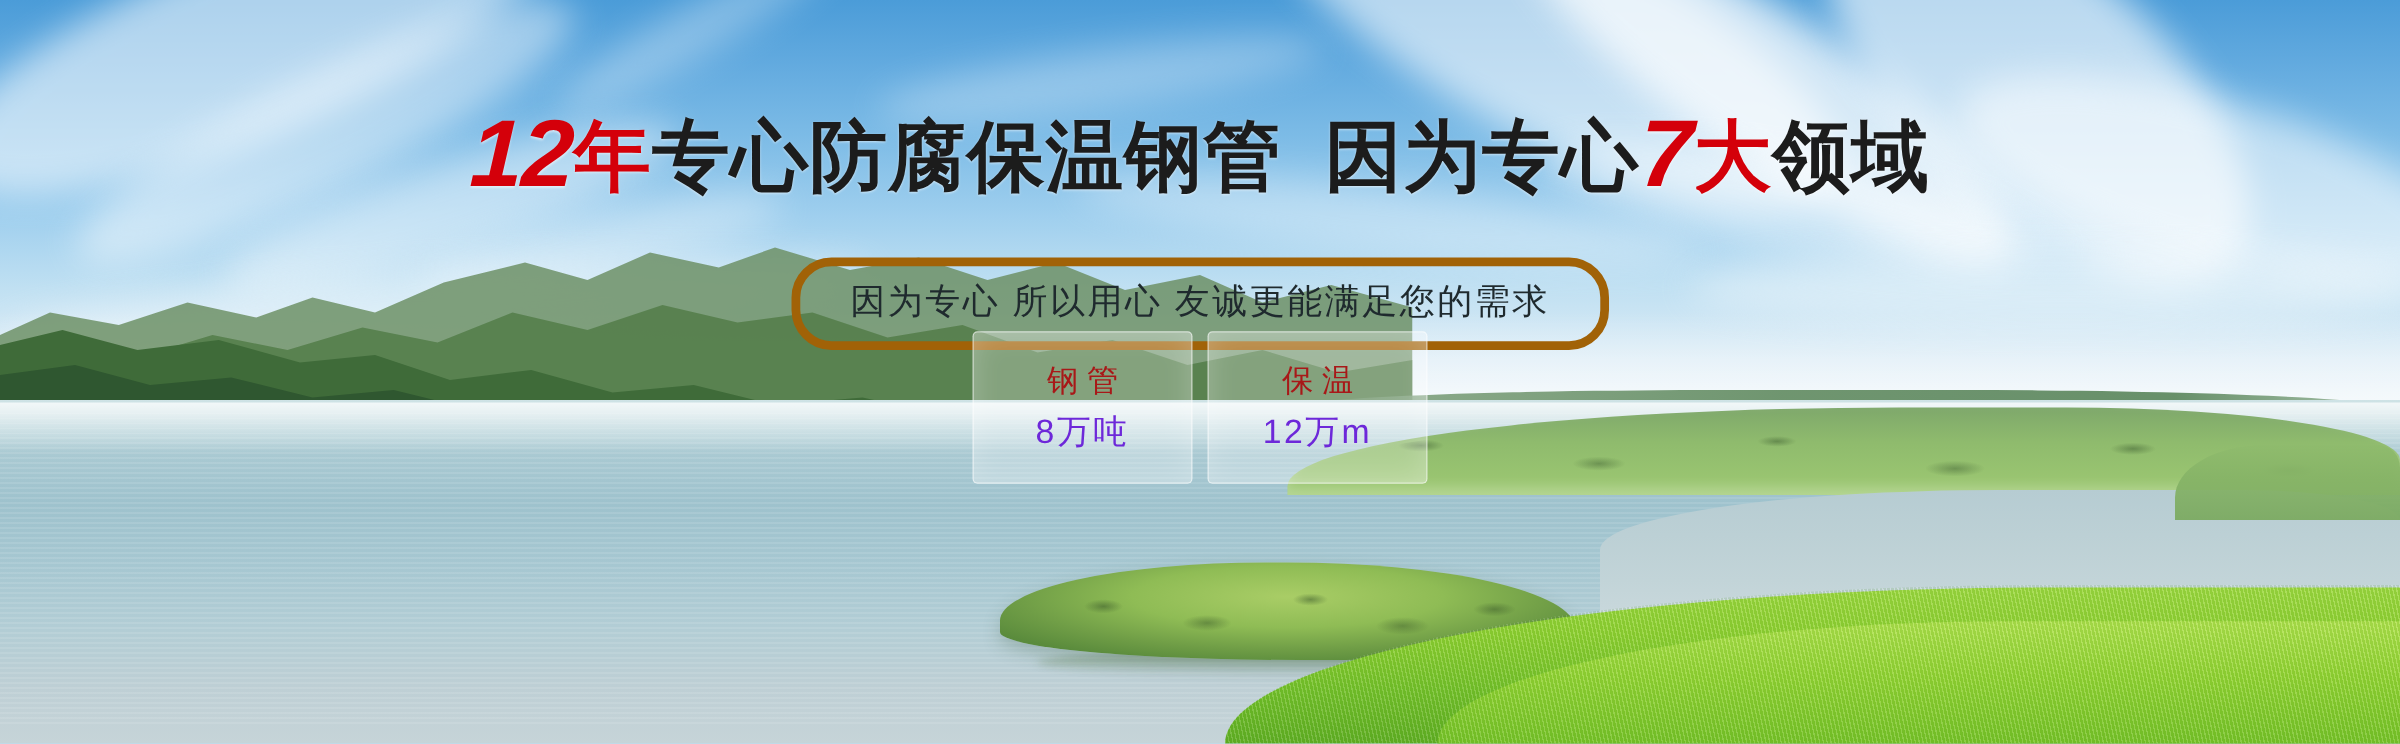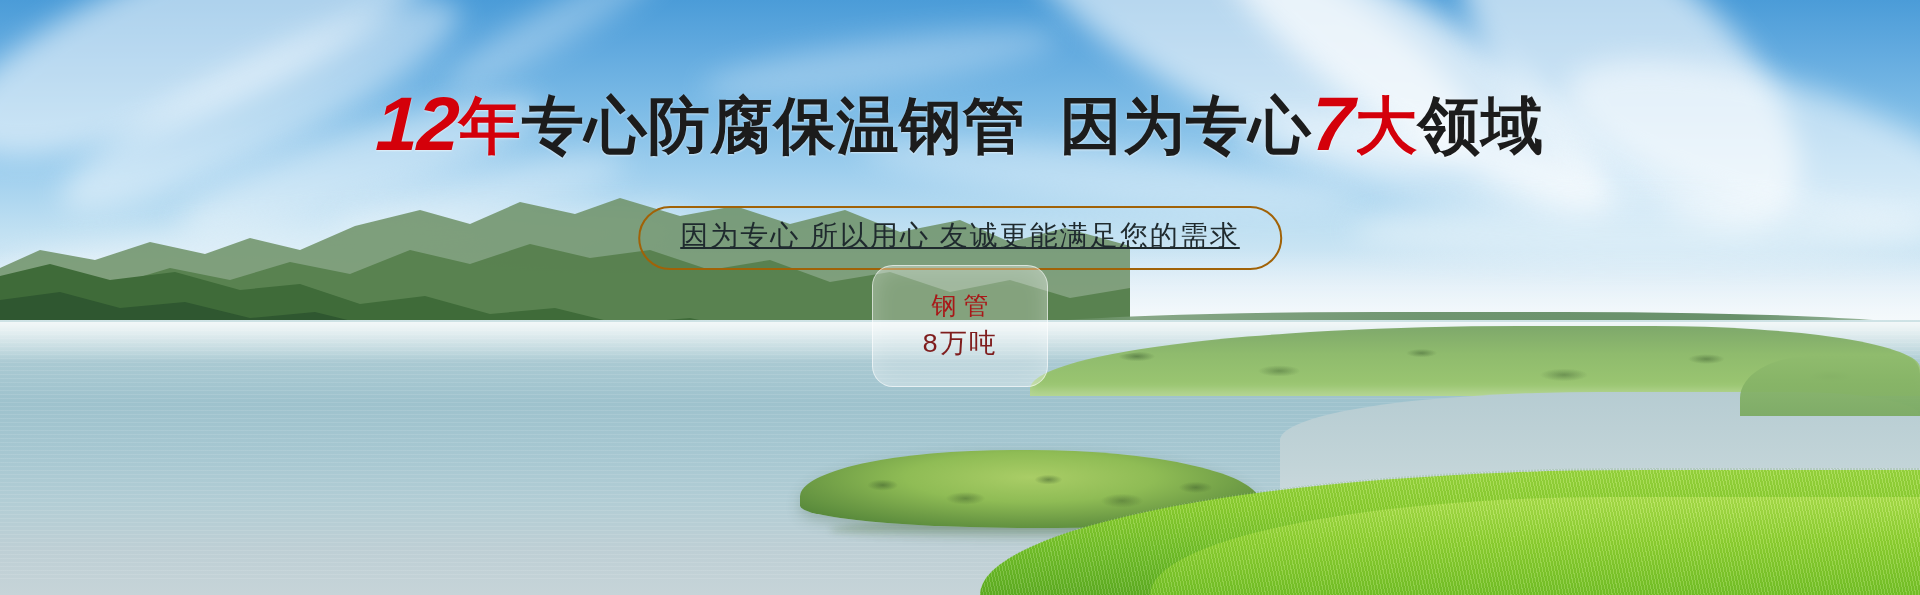--- a/index.html
+++ b/index.html
@@ -278,65 +278,64 @@
     display: inline-block;
     width: 34px;
   }
 
   .pill {
     position: absolute;
     left: 50%;
     top: 206px;
     transform: translateX(-50%);
     padding: 9px 40px 13px;
-    border: 2px solid #a16207;
+    border: 7px solid #a16207;
     border-radius: 32px;
     font-size: 28px;
     letter-spacing: 2px;
     color: #1f2a2e;
     white-space: nowrap;
     background: transparent;
-    text-decoration: underline;
   }
 
   
   .cards {
     position: absolute;
     left: 50%;
     top: 265px;
     transform: translateX(-50%);
     display: flex;
     gap: 12px;
   }
   .card {
     width: 174px;
     height: 120px;
     border: 1px solid rgba(255,255,255,.62);
-    border-radius: 21px;
+    border-radius: 4px;
     background: rgba(255,255,255,.26);
     display: flex;
     flex-direction: column;
     align-items: center;
     justify-content: center;
     gap: 14px;
     box-shadow: inset 0 0 24px rgba(255,255,255,.22);
   }
   .card-title {
     font-size: 25px;
     letter-spacing: 7px;
     text-indent: 7px;
     color: #a81818;
     line-height: 1;
   }
   .card-value {
     font-size: 27px;
     letter-spacing: 2px;
-    color: #7f1d1d;
+    color: #6d28d9;
     line-height: 1;
-    font-family: Liberation Mono, monospace;
+    font-family: Liberation Sans, sans-serif;
   }
   .card-value sup {
     font-size: 16px;
     vertical-align: super;
     line-height: 0;
   }
 </style>
 </head>
 <body>
 
@@ -413,16 +412,20 @@
     <div class="pill">因为专心 所以用心  友诚更能满足您的需求</div>
 
     <div class="cards">
 
       <div class="card">
         <div class="card-title">钢管</div>
         <div class="card-value"><span>8万吨</span></div>
       </div>
 
 
+      <div class="card">
+        <div class="card-title">保温</div>
+        <div class="card-value"><span>12万m</span></div>
+      </div>
 
     </div>
   </div>
 </div>
 
 </body></html>

